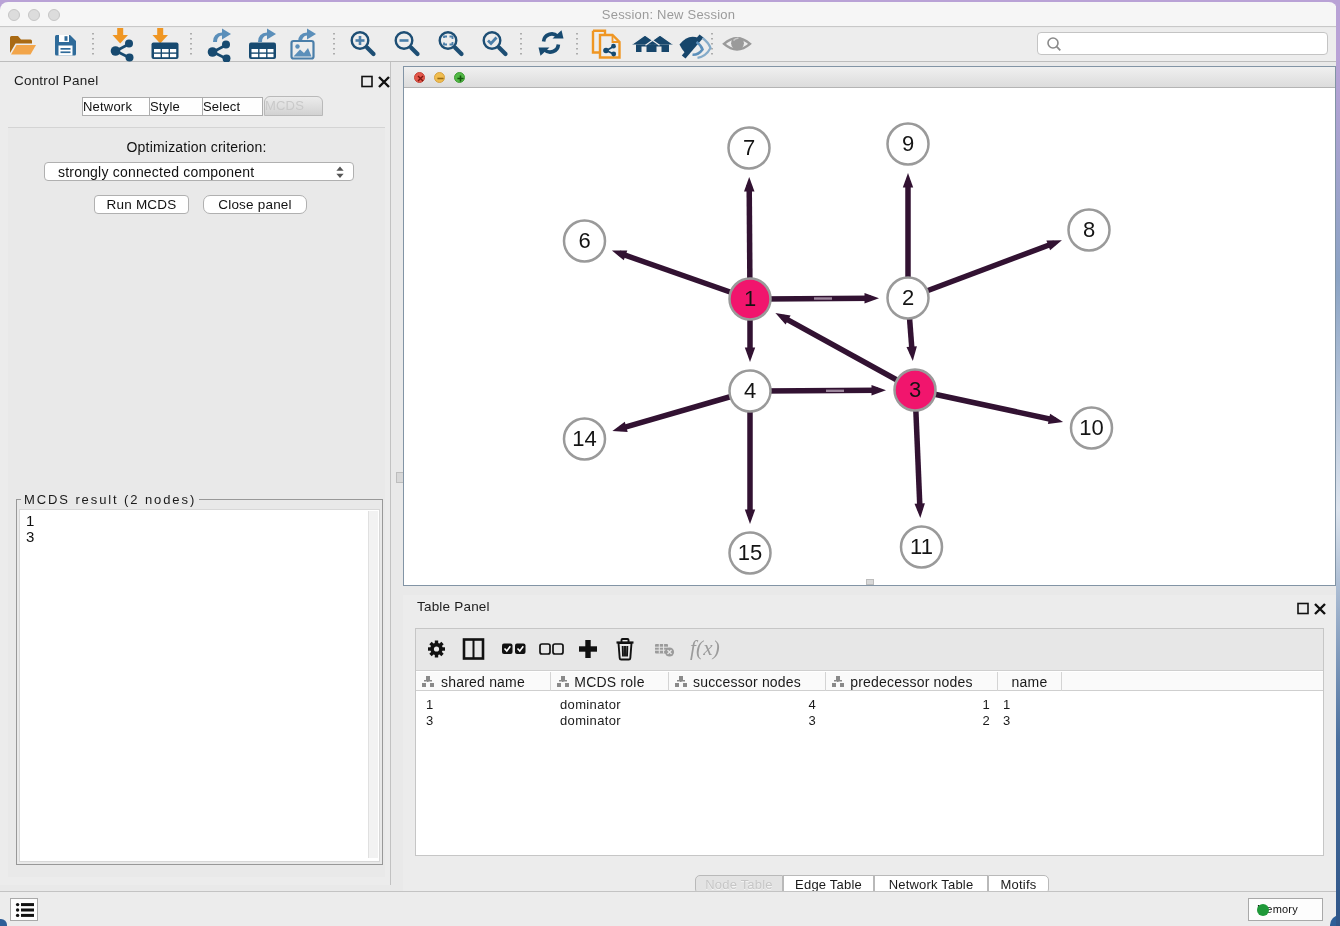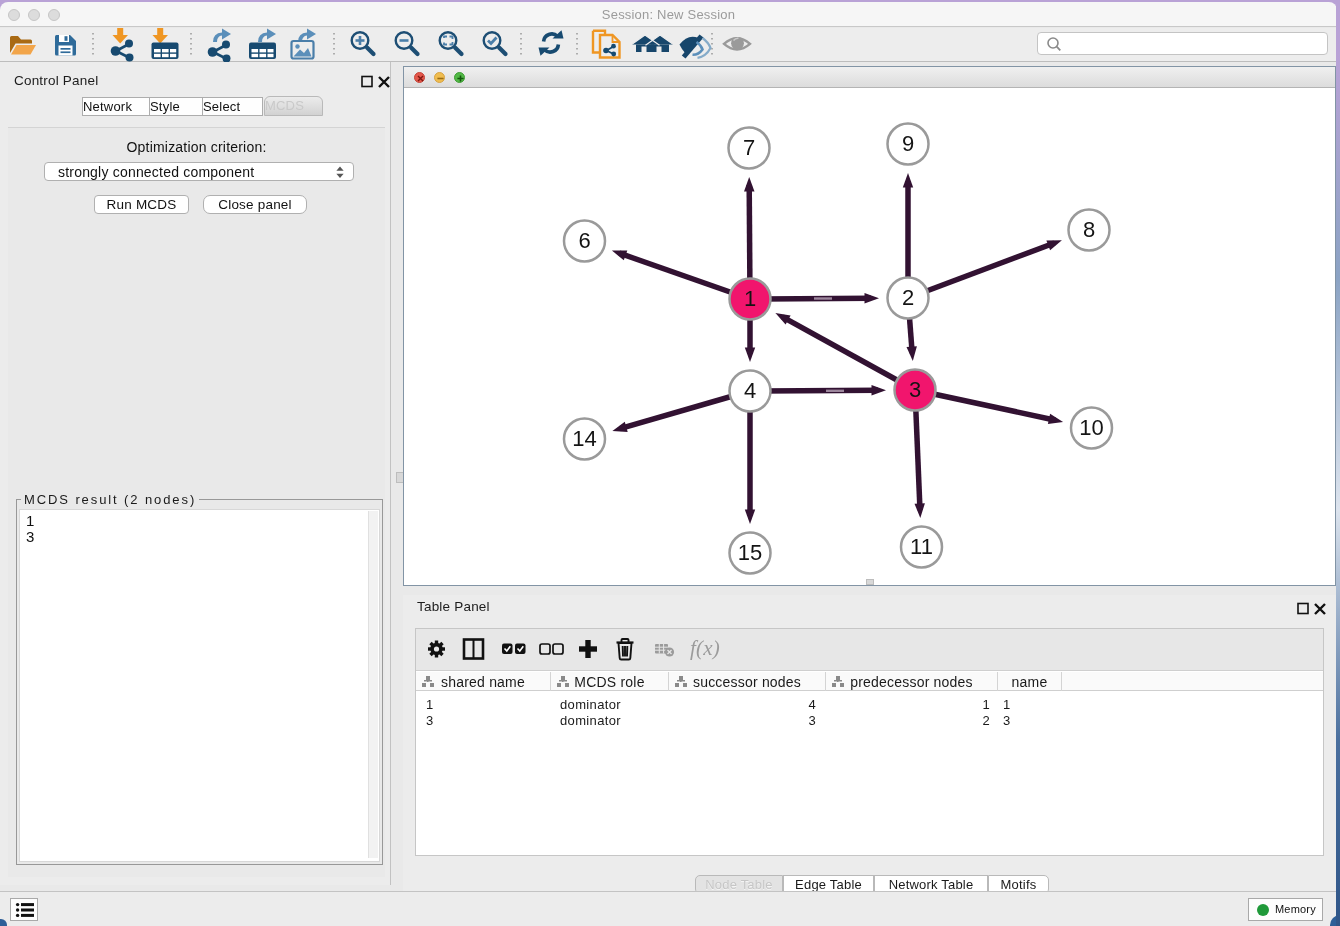--- a/index.html
+++ b/index.html
@@ -73,21 +73,21 @@
   .trow span { position:absolute; top:0; line-height:16px; }
   .btab { position:absolute; top:256px; height:19px; background:#fff; border:1px solid #b9b9b9;
     font-size:13px; color:#1a1a1a; text-align:center; line-height:18px;margin-top:24px; }
   
   #statusbar { left:0; top:891px; width:1337px; height:35px; background:#ececec;
     border-top:1px solid #c3c3c3; }
   #listbtn { position:absolute; left:10px; top:6px; width:28px; height:23px; background:#fdfdfd;
     border:1px solid #a9a9a9; }
   #listbtn svg { position:absolute; left:4px; top:3px; }
   #membtn { position:absolute; left:1248px; top:6px; width:75px; height:23px; background:#fdfdfd;
-    border:1px solid #a9a9a9; font-size:11px; color:#111; line-height:21px; padding-left:26px; }
+    border:1px solid #a9a9a9; font-size:11px; color:#111; line-height:21px; padding-left:8px; }
   #memdot { position:absolute; left:8px; top:5px; width:12px; height:12px; border-radius:50%;
     background:#1f9939; }
   
   #rstrip { left:1336px; top:0; width:4px; height:926px;
     background:linear-gradient(#b9a2d6 0%, #b9a2d6 6%, #8ba3c4 30%, #dde4ee 55%, #4a6f9e 80%, #2f5588 100%); }
 </style>
 </head>
 <body>
   <div class="abs" style="left:0; top:0; width:1340px; height:12px; background:#b9a2d6; z-index:0;"></div>
   <div class="abs" id="titlebar">

